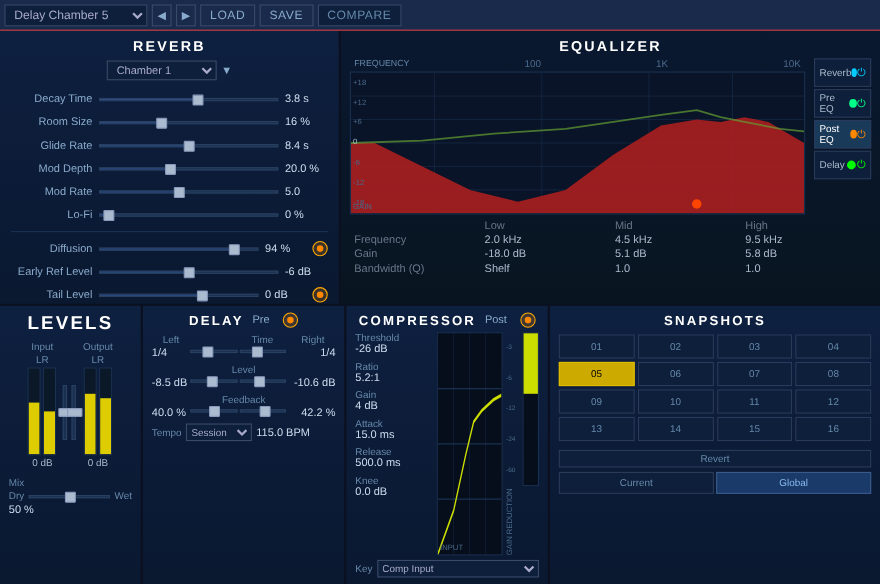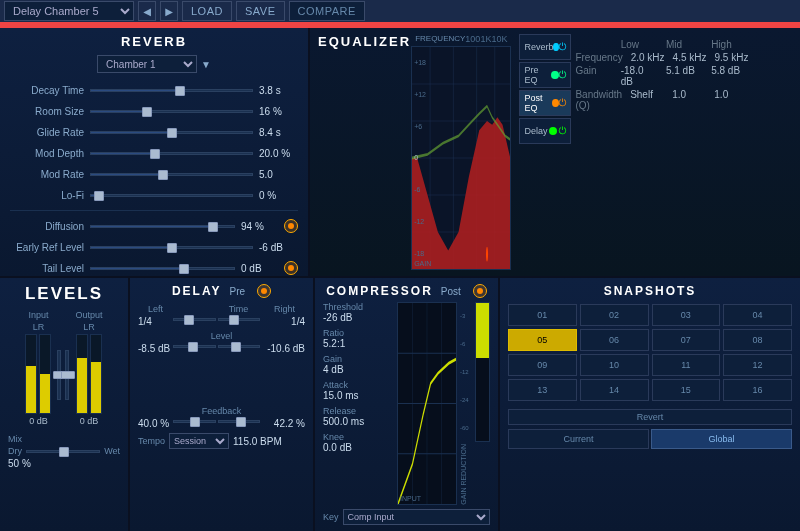--- a/index.html
+++ b/index.html
@@ -11,21 +11,21 @@
       color: #ccc;
       overflow: hidden;
       font-size: 11px;
     }
 
     
     .top-bar {
       display: flex;
       align-items: center;
       background: #1a2a4a;
-      border-bottom: 6px solid #ef4444;
+      border-bottom: 1px solid #ef4444;
       height: 28px;
       padding: 0 4px;
       gap: 4px;
     }
     .preset-select {
       background: #0d1f3a;
       color: #aac;
       border: 1px solid #3a4a6a;
       height: 20px;
       font-size: 11px;
@@ -172,21 +172,21 @@
       background: #1a3050;
       margin: 6px 0;
     }
 
     
     .eq-panel {
       flex: 1;
       background: linear-gradient(180deg, #0a1830 0%, #081520 100%);
       padding: 6px 8px;
       display: flex;
-      flex-direction: row;
+      flex-direction: column;
     }
     .eq-title {
       text-align: center;
       font-weight: bold;
       font-size: 13px;
       color: #fff;
       letter-spacing: 2px;
       margin-bottom: 4px;
     }
     .eq-display {
@@ -938,21 +938,21 @@
             <div class="h-slider-thumb" style="left:35%;"></div>
           </div>
           <div class="h-slider" style="flex:1;position:relative;">
             <div class="h-slider-thumb" style="left:30%;"></div>
           </div>
         </div>
         <span class="delay-right-val">-10.6 dB</span>
       </div>
 
       <div style="display:flex;justify-content:center;margin-bottom:2px;">
-        <span style="font-size:9px;color:#6688aa;margin-top:48px;">Feedback</span>
+        <span style="font-size:9px;color:#6688aa;">Feedback</span>
       </div>
 
       <div class="delay-row">
         <span class="delay-left-val">40.0 %</span>
         <div style="flex:1;display:flex;align-items:center;gap:2px;">
           <div class="h-slider" style="flex:1;position:relative;">
             <div class="h-slider-thumb" style="left:40%;"></div>
           </div>
           <div class="h-slider" style="flex:1;position:relative;">
             <div class="h-slider-thumb" style="left:42%;"></div>

